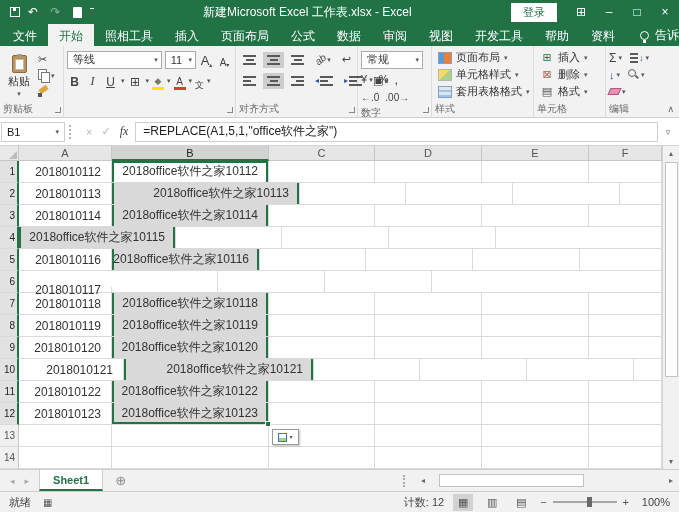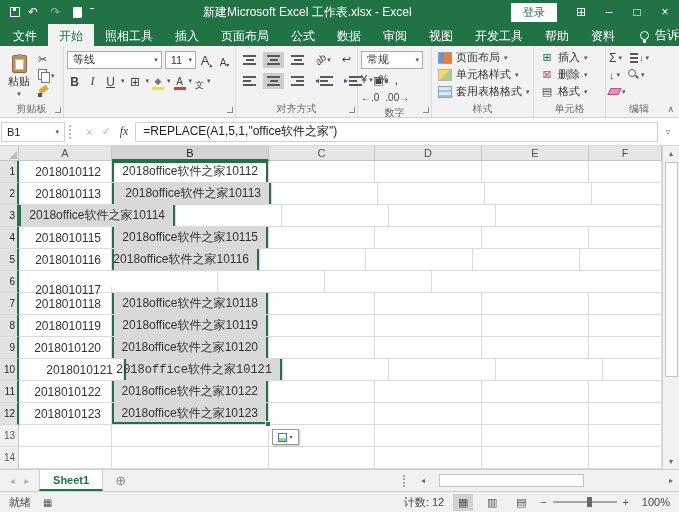--- a/index.html
+++ b/index.html
@@ -27,21 +27,21 @@
 .rtab{padding:3px 11px 0;display:flex;align-items:center;white-space:nowrap;cursor:pointer}
 .rtab.on{background:#f2f2f2;color:#217346}
 .tellme{display:flex;align-items:center;gap:6px;margin-left:14px;white-space:nowrap}
 .bulb{width:9px;height:9px;border:1.5px solid #fff;border-radius:50%;position:relative;display:inline-block}
 .bulb::after{content:"";position:absolute;left:1.5px;bottom:-4px;width:3px;height:2.5px;background:#fff}
 
 
 .ribbon{height:72px;background:#f2f2f2;border-bottom:1px solid #d0cfce;display:flex;position:relative;flex:0 0 auto}
 .rgrp{display:flex;flex-direction:column;padding:3px 3px 0;border-right:1px solid #dcdcdc;position:relative}
 .gbody{flex:1}
-.glabel{height:15px;font-size:10px;color:#6a6a6a;text-align:center;line-height:14px;white-space:nowrap}
+.glabel{height:15px;font-size:10px;color:#6a6a6a;line-height:14px;white-space:nowrap}
 .lnch{position:absolute;right:2px;bottom:4px;width:6px;height:6px;border-right:1px solid #888;border-bottom:1px solid #888}
 .dd{font-size:7px;color:#555;line-height:1}
 
 .clip-body{display:flex}
 .paste{display:flex;flex-direction:column;align-items:center;justify-content:center;width:32px;gap:1px;font-size:11px;color:#333;cursor:pointer}
 .clipboard{width:15px;height:18px;background:#c09156;border:1px solid #8a6a40;border-radius:2px;position:relative}
 .clipboard::before{content:"";position:absolute;left:2px;top:3px;right:2px;bottom:2px;background:#fff;border:1px solid #bbb}
 .clipboard::after{content:"";position:absolute;left:4px;top:-2px;width:5px;height:3px;background:#9a9a9a;border-radius:1px}
 .clipcol{display:flex;flex-direction:column;justify-content:space-around;padding:2px 3px}
 .sicon{display:flex;align-items:center;gap:2px;height:14px;font-size:11px;color:#444;cursor:pointer}
@@ -516,37 +516,37 @@
             <div class="cell" style="width: 93px; flex: 0 0 auto;">2018010112</div>
             <div class="cell sel self active" style="width: 157px; flex: 0 0 auto;">2018office软件之家10112</div>
             <div class="cell" style="width: 106px; flex: 0 0 auto;"></div>
             <div class="cell" style="width: 107px; flex: 0 0 auto;"></div>
             <div class="cell" style="width: 107px; flex: 0 0 auto;"></div>
             <div class="cell" style="width: 72px; flex: 1 1 0%;"></div>
           </div>
           <div class="grow">
             <div class="rowh selr">2</div>
             <div class="cell" style="width: 93px; flex: 0 0 auto;">2018010113</div>
-            <div class="cell sel" style="width: 160px; flex: 0 0 auto;">2018office软件之家10113</div>
+            <div class="cell sel" style="width: 188px; flex: 0 0 auto;">2018office软件之家10113</div>
             <div class="cell" style="width: 106px; flex: 0 0 auto;"></div>
             <div class="cell" style="width: 107px; flex: 0 0 auto;"></div>
             <div class="cell" style="width: 107px; flex: 0 0 auto;"></div>
             <div class="cell" style="width: 72px; flex: 1 1 0%;"></div>
           </div>
           <div class="grow">
             <div class="rowh selr">3</div>
+            <div class="cell" style="width: 93px; flex: 0 0 auto;">2018010114</div>
             <div class="cell sel" style="width: 157px; flex: 0 0 auto;">2018office软件之家10114</div>
             <div class="cell" style="width: 106px; flex: 0 0 auto;"></div>
             <div class="cell" style="width: 107px; flex: 0 0 auto;"></div>
             <div class="cell" style="width: 107px; flex: 0 0 auto;"></div>
             <div class="cell" style="width: 72px; flex: 1 1 0%;"></div>
           </div>
           <div class="grow">
             <div class="rowh selr">4</div>
-            <div class="cell" style="width: 93px; flex: 0 0 auto;">2018010115</div>
             <div class="cell sel" style="width: 157px; flex: 0 0 auto;">2018office软件之家10115</div>
             <div class="cell" style="width: 106px; flex: 0 0 auto;"></div>
             <div class="cell" style="width: 107px; flex: 0 0 auto;"></div>
             <div class="cell" style="width: 107px; flex: 0 0 auto;"></div>
             <div class="cell" style="width: 72px; flex: 1 1 0%;"></div>
           </div>
           <div class="grow">
             <div class="rowh selr">5</div>
             <div class="cell" style="width: 93px; flex: 0 0 auto;">2018010116</div>
             <div class="cell sel" style="width: 148px; flex: 0 0 auto;">2018office软件之家10116</div>
@@ -586,21 +586,21 @@
             <div class="cell" style="width: 93px; flex: 0 0 auto;">2018010120</div>
             <div class="cell sel" style="width: 157px; flex: 0 0 auto;">2018office软件之家10120</div>
             <div class="cell" style="width: 106px; flex: 0 0 auto;"></div>
             <div class="cell" style="width: 107px; flex: 0 0 auto;"></div>
             <div class="cell" style="width: 107px; flex: 0 0 auto;"></div>
             <div class="cell" style="width: 72px; flex: 1 1 0%;"></div>
           </div>
           <div class="grow">
             <div class="rowh selr">10</div>
             <div class="cell" style="width: 105px; flex: 0 0 auto;">2018010121</div>
-            <div class="cell sel" style="width: 159px; flex: 0 0 auto; font-family: Liberation Mono, monospace;">2018office软件之家10121</div>
+            <div class="cell sel" style="width: 190px; flex: 0 0 auto;">2018office软件之家10121</div>
             <div class="cell" style="width: 106px; flex: 0 0 auto;"></div>
             <div class="cell" style="width: 107px; flex: 0 0 auto;"></div>
             <div class="cell" style="width: 107px; flex: 0 0 auto;"></div>
             <div class="cell" style="width: 72px; flex: 1 1 0%;"></div>
           </div>
           <div class="grow">
             <div class="rowh selr">11</div>
             <div class="cell" style="width: 93px; flex: 0 0 auto;">2018010122</div>
             <div class="cell sel" style="width: 157px; flex: 0 0 auto;">2018office软件之家10122</div>
             <div class="cell" style="width: 106px; flex: 0 0 auto;"></div>

